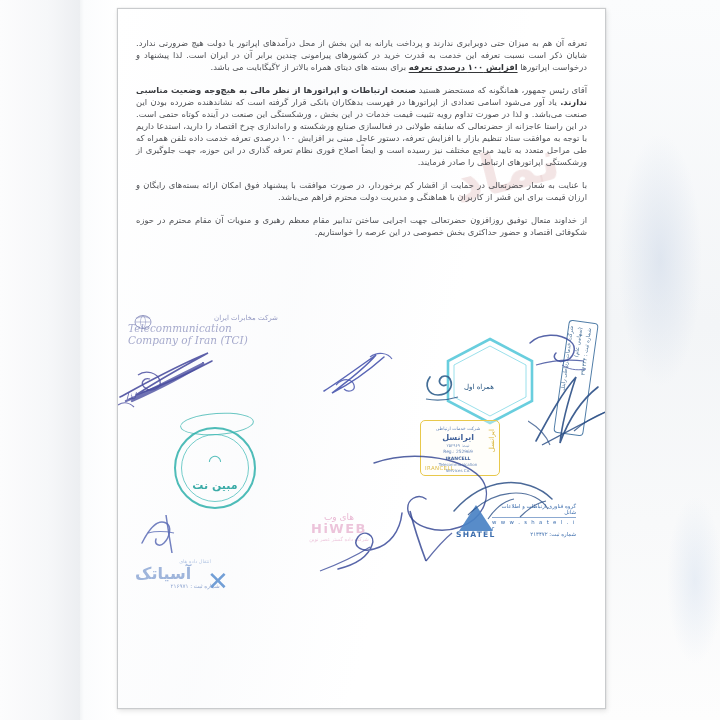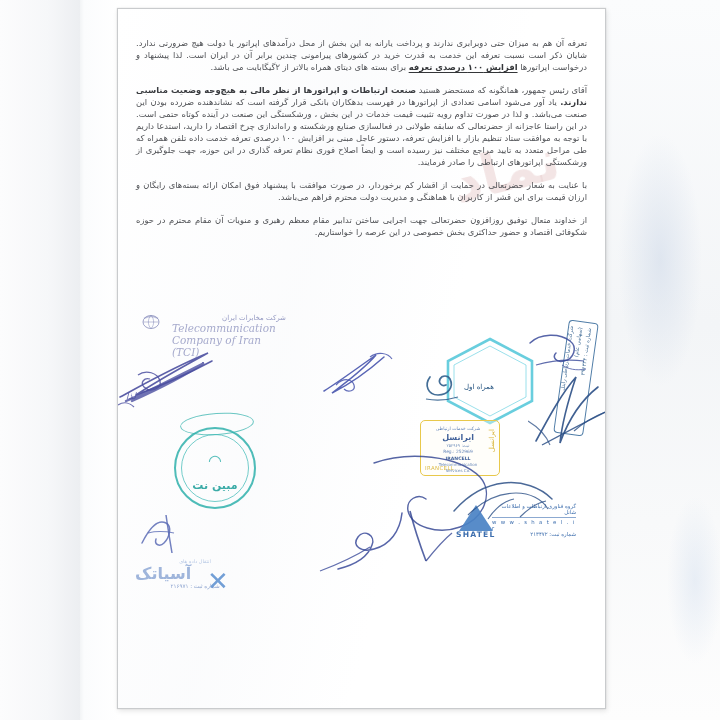--- a/index.html
+++ b/index.html
@@ -74,24 +74,24 @@
     letter-spacing:2px;white-space:nowrap;
     pointer-events:none;z-index:2;
     filter:blur(.4px);
   }
 
   
   #marks{position:absolute;inset:0;z-index:6;pointer-events:none;}
   #marks .mk{position:absolute;}
 
   
-  #tci{left:18px;top:305px;width:150px;height:48px;color:#6b72ab;}
+  #tci{left:10px;top:305px;width:150px;height:48px;color:#6b72ab;}
   #tci .tci-fa{font-size:7px;text-align:right;opacity:.72;letter-spacing:.2px;}
   #tci .tci-en{font-family:"DejaVu Serif","Liberation Serif",serif;
-    font-style:italic;font-size:10.5px;line-height:12px;opacity:.60;direction:ltr;text-align:left;margin-left:36px;}
+    font-style:italic;font-size:10.5px;line-height:12px;opacity:.60;direction:ltr;text-align:left;}
   #tci .tci-globe{position:absolute;right:122px;top:0px;}
 
   
   #irancell{left:302px;top:411px;width:78px;height:54px;
     border:1.4px solid #e8c84a;border-radius:5px;color:#c8a82c;background:rgba(255,253,240,.35);}
   #irancell .ic-side{position:absolute;right:3px;top:8px;writing-mode:vertical-rl;
     transform:rotate(180deg);font-size:7px;color:#d9b63c;}
   #irancell .ic-en-side{position:absolute;left:4px;bottom:4px;font-size:5.4px;color:#dcbc4a;direction:ltr;letter-spacing:.4px;}
   #irancell .ic-core{position:absolute;left:11px;top:5px;width:52px;text-align:center;line-height:6.6px;}
   #irancell .ic-core .l1{font-size:4.6px;color:#5d7fb5;}
@@ -268,20 +268,25 @@
       </div>
 
       <div class="sig" style="left:250px;top:440px;">
         <svg width="130" height="120" viewBox="0 0 130 120">
           <path d="M6 14 C40 2 90 6 112 28 C126 44 116 70 92 78 C70 86 44 78 40 62 C38 50 50 44 58 50" fill="none" stroke="#2c3e8f" stroke-width="1.4" stroke-linecap="round" opacity=".8"></path>
           <path d="M42 62 C46 78 52 96 58 112" fill="none" stroke="#2c3e8f" stroke-width="1.6" opacity=".8"></path>
           <path d="M58 112 C66 102 74 92 84 84" fill="none" stroke="#2c3e8f" stroke-width="1.3" opacity=".75"></path>
         </svg>
       </div>
 
+      <div class="mk" id="hiweb">
+        <div class="h1">های وب</div>
+        <div class="h2">HiWEB</div>
+        <div class="h3">شرکت داده گستر عصر نوین</div>
+      </div>
       <div class="sig" style="left:196px;top:500px;">
         <svg width="100" height="66" viewBox="0 0 100 66">
           <path d="M88 4 C86 22 76 36 60 40 C46 44 38 36 44 28 C50 20 62 26 58 36 C54 48 40 56 24 60" fill="none" stroke="#3a4a9a" stroke-width="1.5" stroke-linecap="round" opacity=".85"></path>
           <path d="M6 62 C22 56 40 48 56 38" fill="none" stroke="#3a4a9a" stroke-width="1.2" opacity=".8"></path>
         </svg>
       </div>
 
       <div class="mk" id="asiatech">
         <div class="a-top">انتقال داده های</div>
         <div class="a-main">آسیاتک</div>

